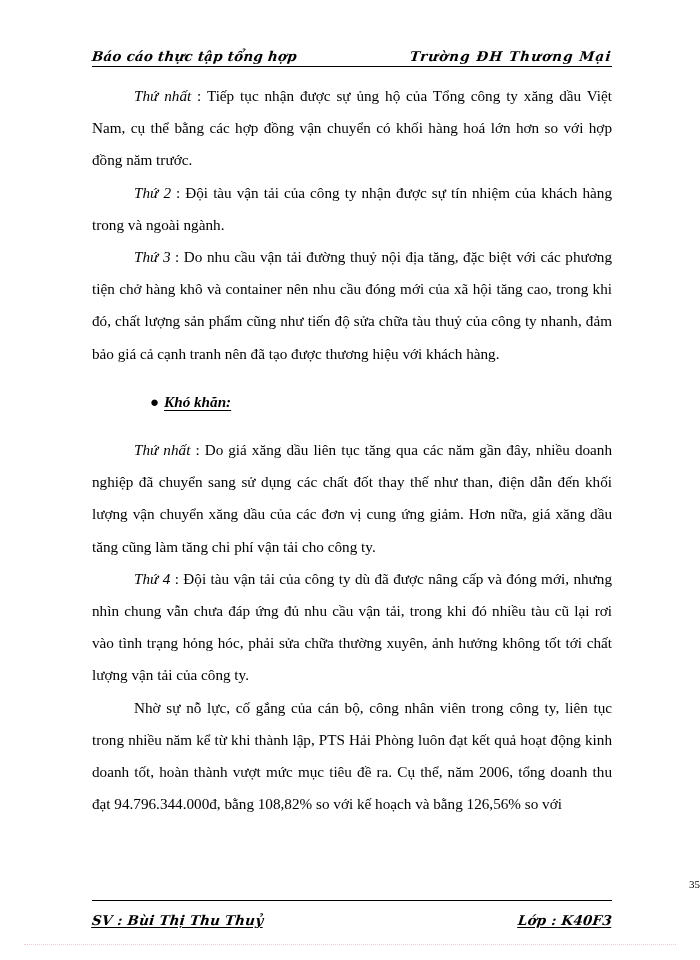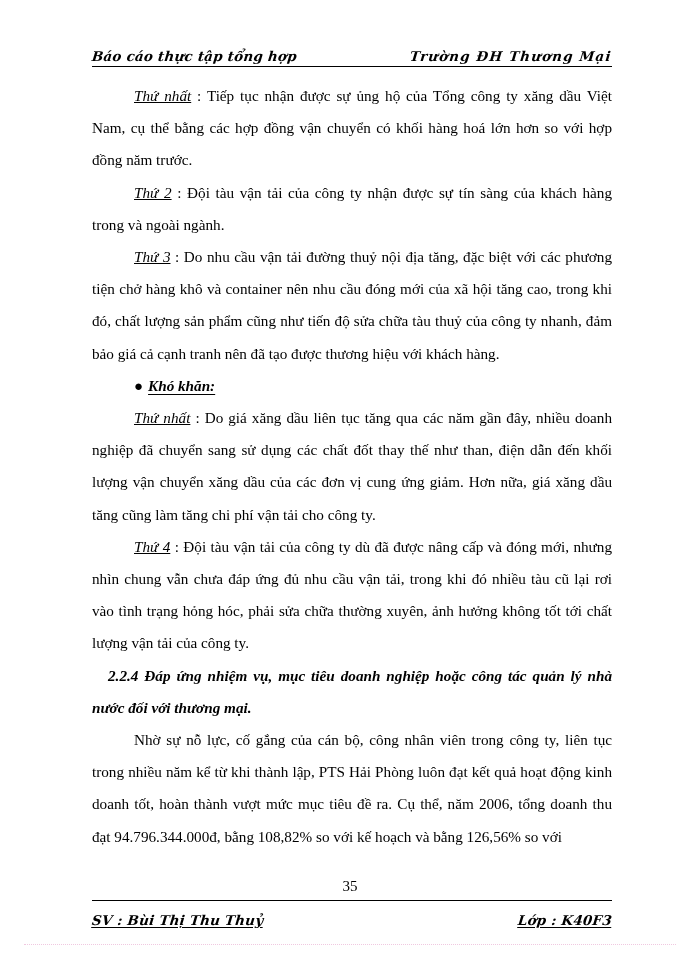--- a/index.html
+++ b/index.html
@@ -64,26 +64,25 @@
     text-align: justify;
     text-justify: inter-word;
   }
   p {
     margin: 0;
     text-indent: 42px;
   }
 
   .lead {
     font-style: italic;
-    text-decoration: underline;
   }
 
   
   .bullet-head {
-    margin: 0;
+    margin: 16px;
     text-indent: 0;
     padding-left: 42px;
     font-weight: bold;
     font-style: italic;
   }
   .bullet-head .bullet {
     font-style: normal;
     font-weight: normal;
     font-size: 15px;
     margin-right: 5px;
@@ -101,22 +100,22 @@
     font-style: italic;
     text-align: justify;
   }
 
   
   .page-number {
     position: absolute;
     left: 0;
     right: 0;
     top: 878px;
-    text-align: center;
-    font-size: 15px;
+    text-align: right;
+    font-size: 11px;
   }
   .running-footer {
     position: absolute;
     left: 92px;
     right: 88px;
     top: 900px;
     height: 24px;
     display: flex;
     align-items: flex-end;
     justify-content: space-between;
@@ -138,34 +137,33 @@
 
   <div class="running-header">
     <span class="script header-left">Báo cáo thực tập tổng hợp</span>
     <span class="script header-right">Trường  ĐH Thương  Mại</span>
   </div>
 
   <div class="content">
 
     <p><span class="lead">Thứ nhất</span><span> : Tiếp tục nhận được sự ủng hộ của Tổng công ty xăng dầu Việt Nam, cụ thể bằng các hợp đồng vận chuyển có khối hàng hoá lớn hơn so với hợp đồng năm trước.</span></p>
 
-    <p><span class="lead">Thứ 2</span><span> : Đội tàu vận tải của công ty nhận được sự tín sàng của khách hàng trong và ngoài ngành.</span></p>
+    <p><span class="lead">Thứ 2</span><span> : Đội tàu vận tải của công ty nhận được sự tín nhiệm của khách hàng trong và ngoài ngành.</span></p>
 
     <p><span class="lead">Thứ 3</span><span> : Do nhu cầu vận tải đường thuỷ nội địa tăng, đặc biệt với các phương tiện chở hàng khô và container nên nhu cầu đóng mới của xã hội tăng cao, trong khi đó, chất lượng sản phẩm cũng như tiến độ sửa chữa tàu thuỷ của công ty nhanh, đảm bảo giá cả cạnh tranh nên đã tạo được thương hiệu với khách hàng.</span></p>
 
 
     <p class="bullet-head"><span class="bullet">●</span><span class="bh-text">Khó khăn:</span></p>
 
     <p><span class="lead">Thứ nhất</span><span> : Do giá xăng dầu liên tục tăng qua các năm gần đây, nhiều doanh nghiệp đã chuyển sang sử dụng các chất đốt thay thế như than, điện dẫn đến khối lượng vận chuyển xăng dầu của các đơn vị cung ứng giảm. Hơn nữa, giá xăng dầu tăng cũng làm tăng chi phí vận tải cho công ty.</span></p>
 
 
 
     <p><span class="lead">Thứ 4</span><span> : Đội tàu vận tải của công ty dù đã được nâng cấp và đóng mới, nhưng nhìn chung vẫn chưa đáp ứng đủ nhu cầu vận tải, trong khi đó nhiều tàu cũ lại rơi vào tình trạng hỏng hóc, phải sửa chữa thường xuyên, ảnh hưởng không tốt tới chất lượng vận tải của công ty.</span></p>
 
-    <p class="section-heading">2.2.4 Đáp ứng nhiệm vụ, mục tiêu doanh nghiệp hoặc công tác quản lý nhà nước đối với thương mại.</p>
 
     <p>Nhờ sự nỗ lực, cố gắng của cán bộ, công nhân viên trong công ty, liên tục trong nhiều năm kể từ khi thành lập, PTS Hải Phòng luôn đạt kết quả hoạt động kinh doanh tốt, hoàn thành vượt mức mục tiêu đề ra. Cụ thể, năm 2006, tổng doanh thu đạt 94.796.344.000đ, bằng 108,82% so với kế hoạch và bằng 126,56% so với</p>
 
   </div>
 
   <div class="page-number">35</div>
 
   <div class="running-footer">
     <span class="script footer-left">SV : Bùi Thị Thu Thuỷ</span>
     <span class="script footer-right">Lớp : K40F3</span>

